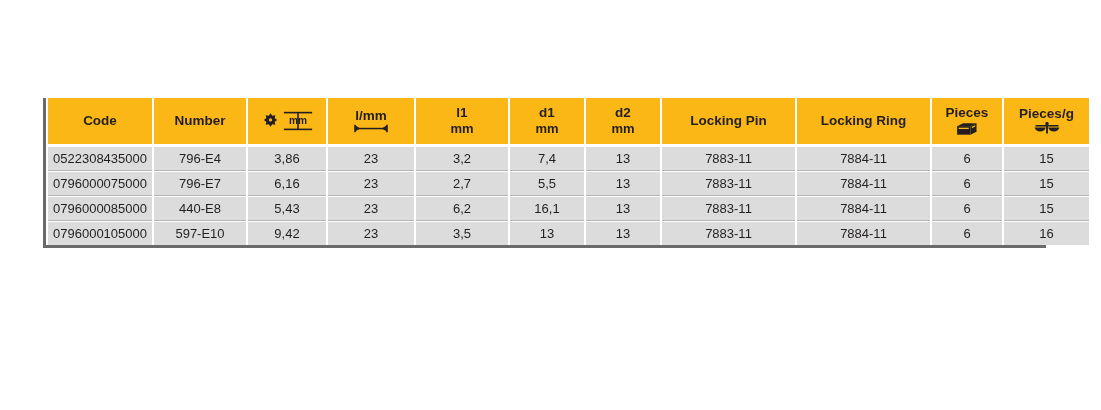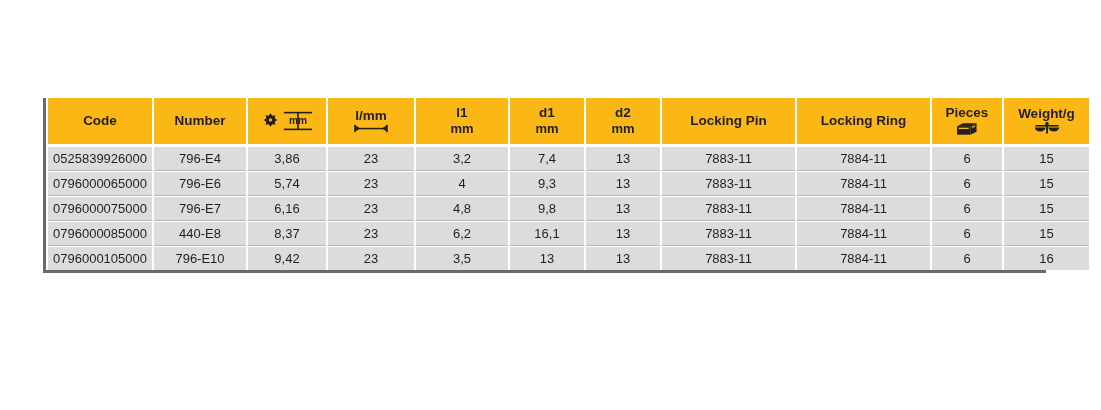--- a/index.html
+++ b/index.html
@@ -226,98 +226,85 @@
                   <path fill="#231f20" d="M1.2 4.4l6.6-3.1h14.6l-6.6 3.1z"></path>
                   <path fill="#fbb715" d="M3.0 6.1h10.9v1.45H3.0z"></path>
                   <path fill="#fbb715" d="M17.3 5.1l3.6-1.7v1.5l-3.6 1.7z"></path>
                 </svg>
               </span>
             </span>
           </th>
 
           <th>
             <span class="th-inner">
-              <span class="th-label">Weight/g</span>
+              <span class="th-label">Pieces/g</span>
               <span class="th-icon">
                 <svg width="26" height="13" viewBox="0 0 28 14" aria-hidden="true">
                   <path fill="#231f20" d="M13.0 0.4h2.0v12.0h-2.0z"></path>
                   <path fill="#231f20" d="M1.6 3.2h24.8v1.7H1.6z"></path>
                   <path fill="#231f20" d="M0.6 6.0a6.4 6.4 0 0 0 12.1 0z"></path>
                   <path fill="#231f20" d="M15.3 6.0a6.4 6.4 0 0 0 12.1 0z"></path>
                   <circle cx="14.0" cy="2.0" r="1.9" fill="#231f20"></circle>
                 </svg>
               </span>
             </span>
           </th>
 
         </tr>
       </thead>
 
       <tbody>
 
         <tr>
-          <td>0525839926000</td>
+          <td>0522308435000</td>
           <td>796-E4</td>
           <td>3,86</td>
           <td>23</td>
           <td>3,2</td>
           <td>7,4</td>
           <td>13</td>
           <td>7883-11</td>
           <td>7884-11</td>
           <td>6</td>
           <td>15</td>
         </tr>
 
 
-        <tr>
-          <td>0796000065000</td>
-          <td>796-E6</td>
-          <td>5,74</td>
+
+        <tr>
+          <td>0796000075000</td>
+          <td>796-E7</td>
+          <td>6,16</td>
           <td>23</td>
-          <td>4</td>
-          <td>9,3</td>
+          <td>2,7</td>
+          <td>5,5</td>
           <td>13</td>
           <td>7883-11</td>
           <td>7884-11</td>
           <td>6</td>
           <td>15</td>
         </tr>
 
         <tr>
-          <td>0796000075000</td>
-          <td>796-E7</td>
-          <td>6,16</td>
+          <td>0796000085000</td>
+          <td>440-E8</td>
+          <td>5,43</td>
           <td>23</td>
-          <td>4,8</td>
-          <td>9,8</td>
+          <td>6,2</td>
+          <td>16,1</td>
           <td>13</td>
           <td>7883-11</td>
           <td>7884-11</td>
           <td>6</td>
           <td>15</td>
         </tr>
 
         <tr>
-          <td>0796000085000</td>
-          <td>440-E8</td>
-          <td>8,37</td>
-          <td>23</td>
-          <td>6,2</td>
-          <td>16,1</td>
-          <td>13</td>
-          <td>7883-11</td>
-          <td>7884-11</td>
-          <td>6</td>
-          <td>15</td>
-        </tr>
-
-        <tr>
           <td>0796000105000</td>
-          <td>796-E10</td>
+          <td>597-E10</td>
           <td>9,42</td>
           <td>23</td>
           <td>3,5</td>
           <td>13</td>
           <td>13</td>
           <td>7883-11</td>
           <td>7884-11</td>
           <td>6</td>
           <td>16</td>
         </tr>

